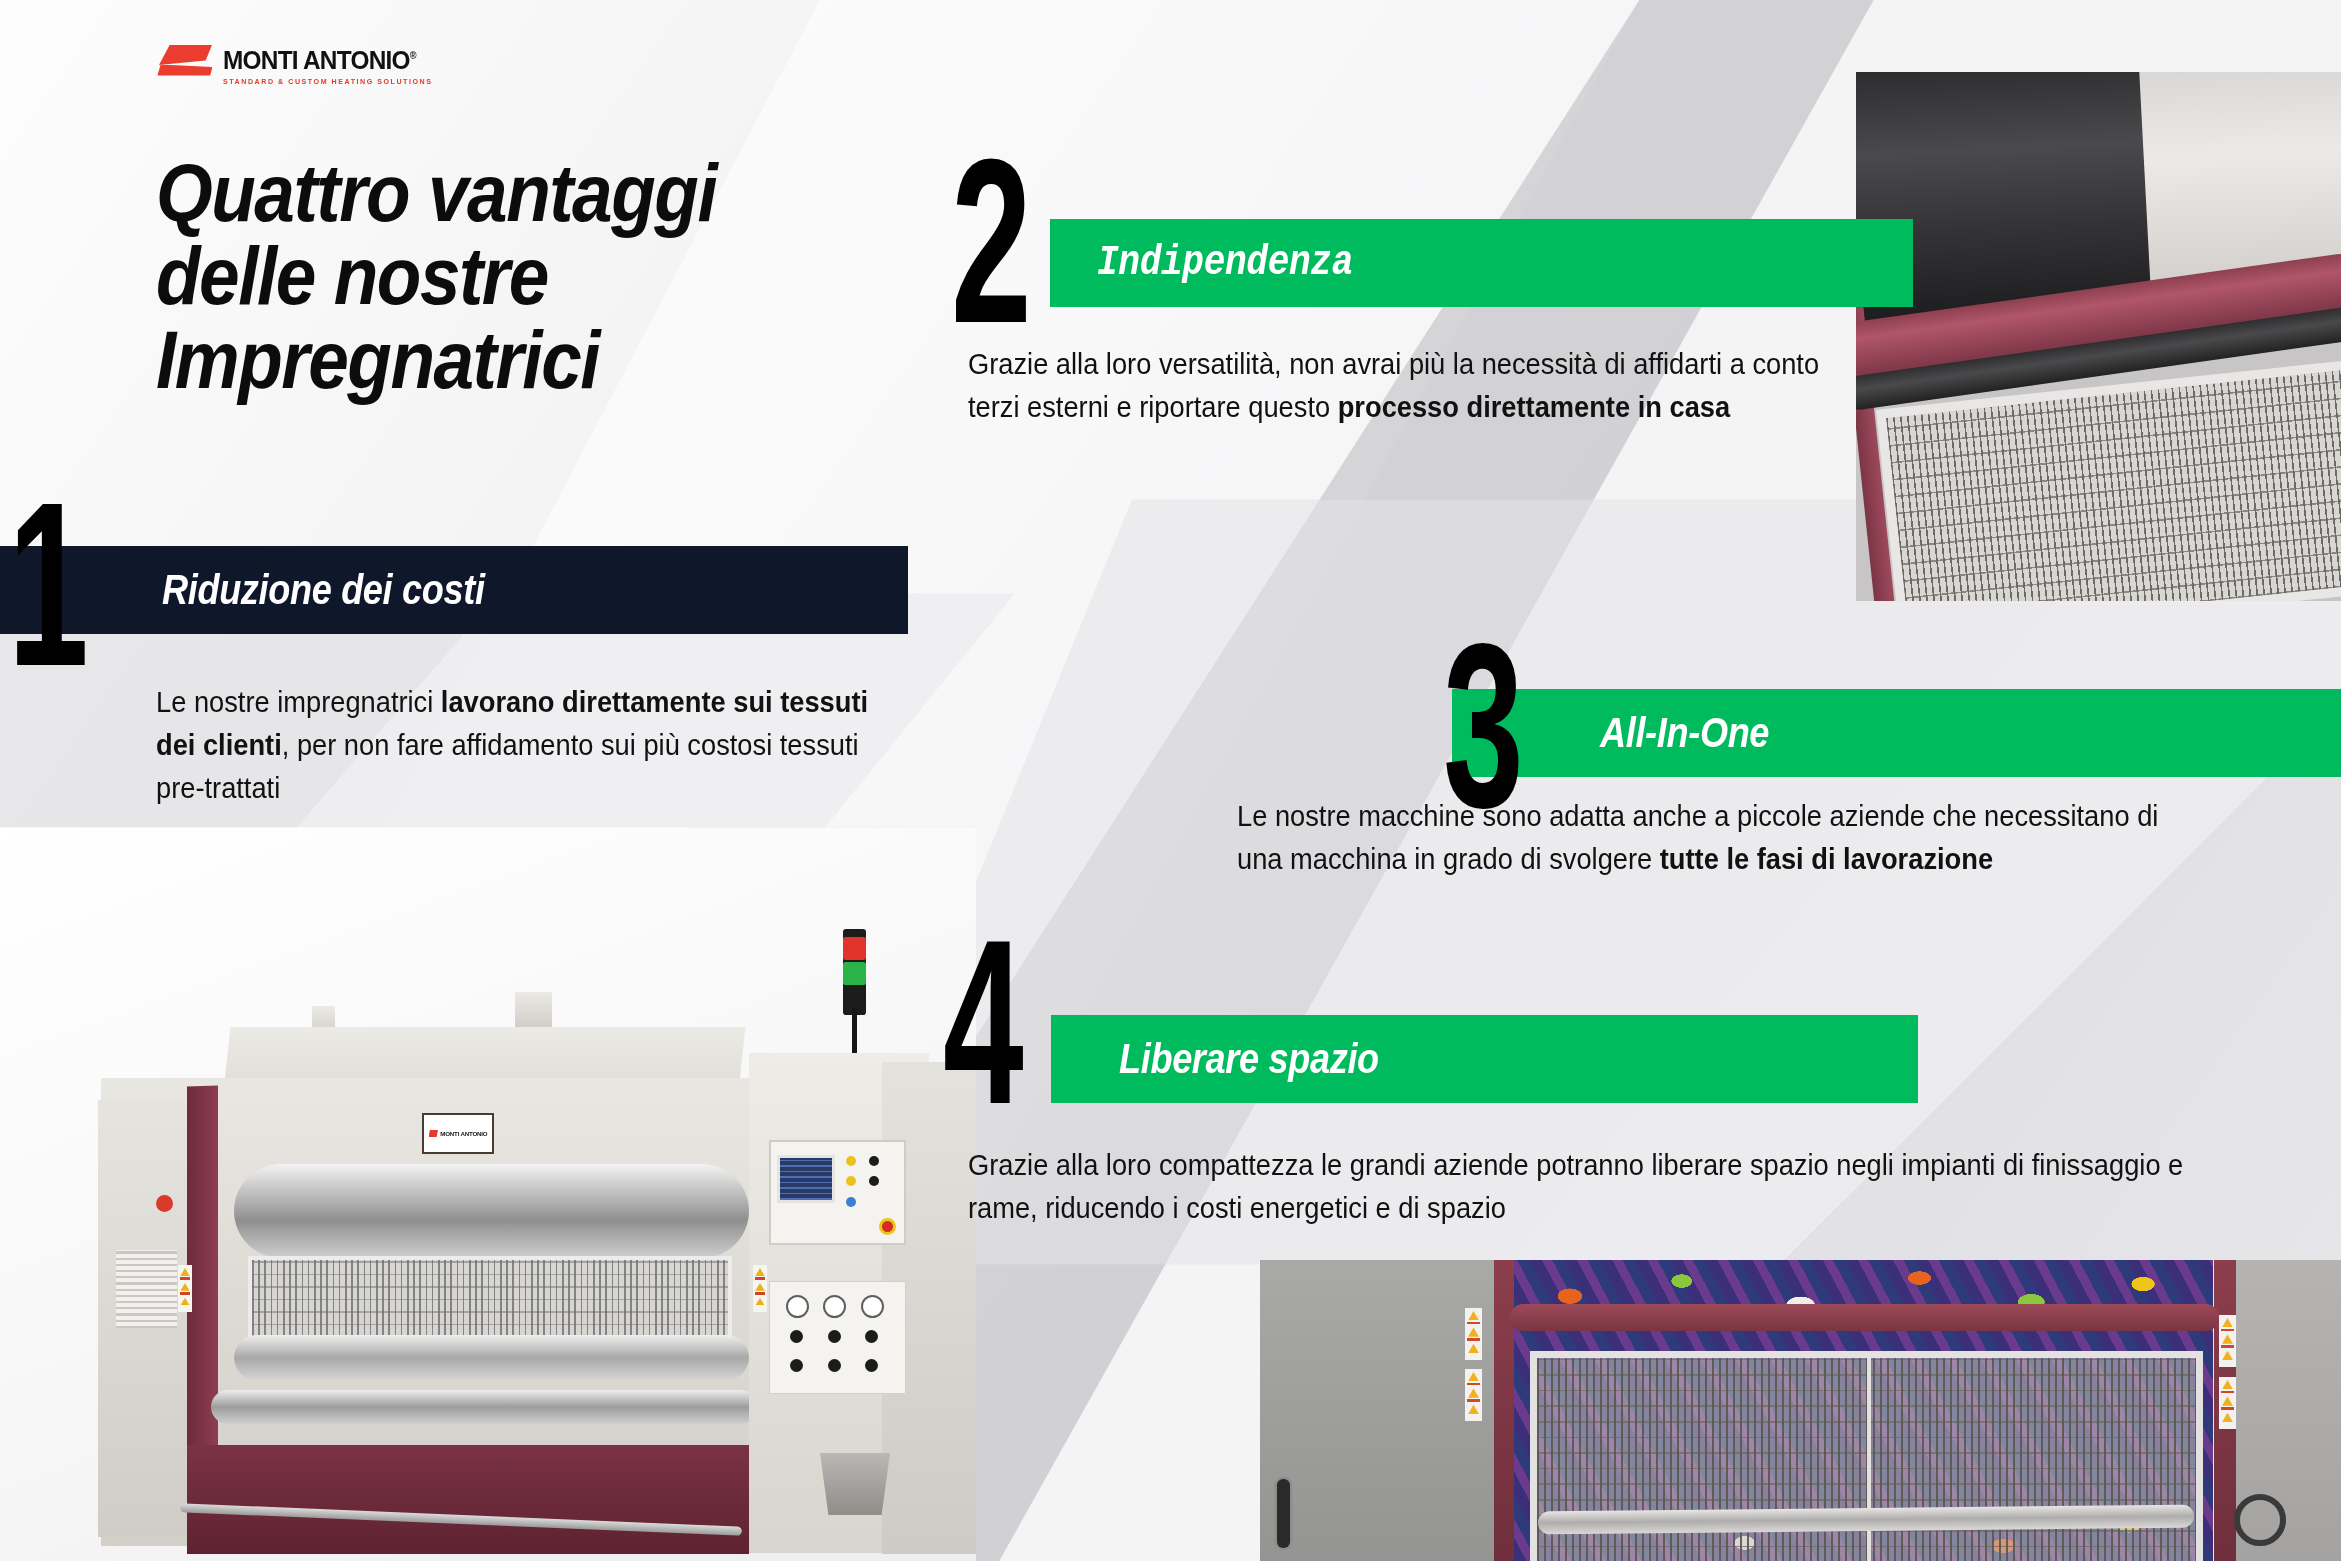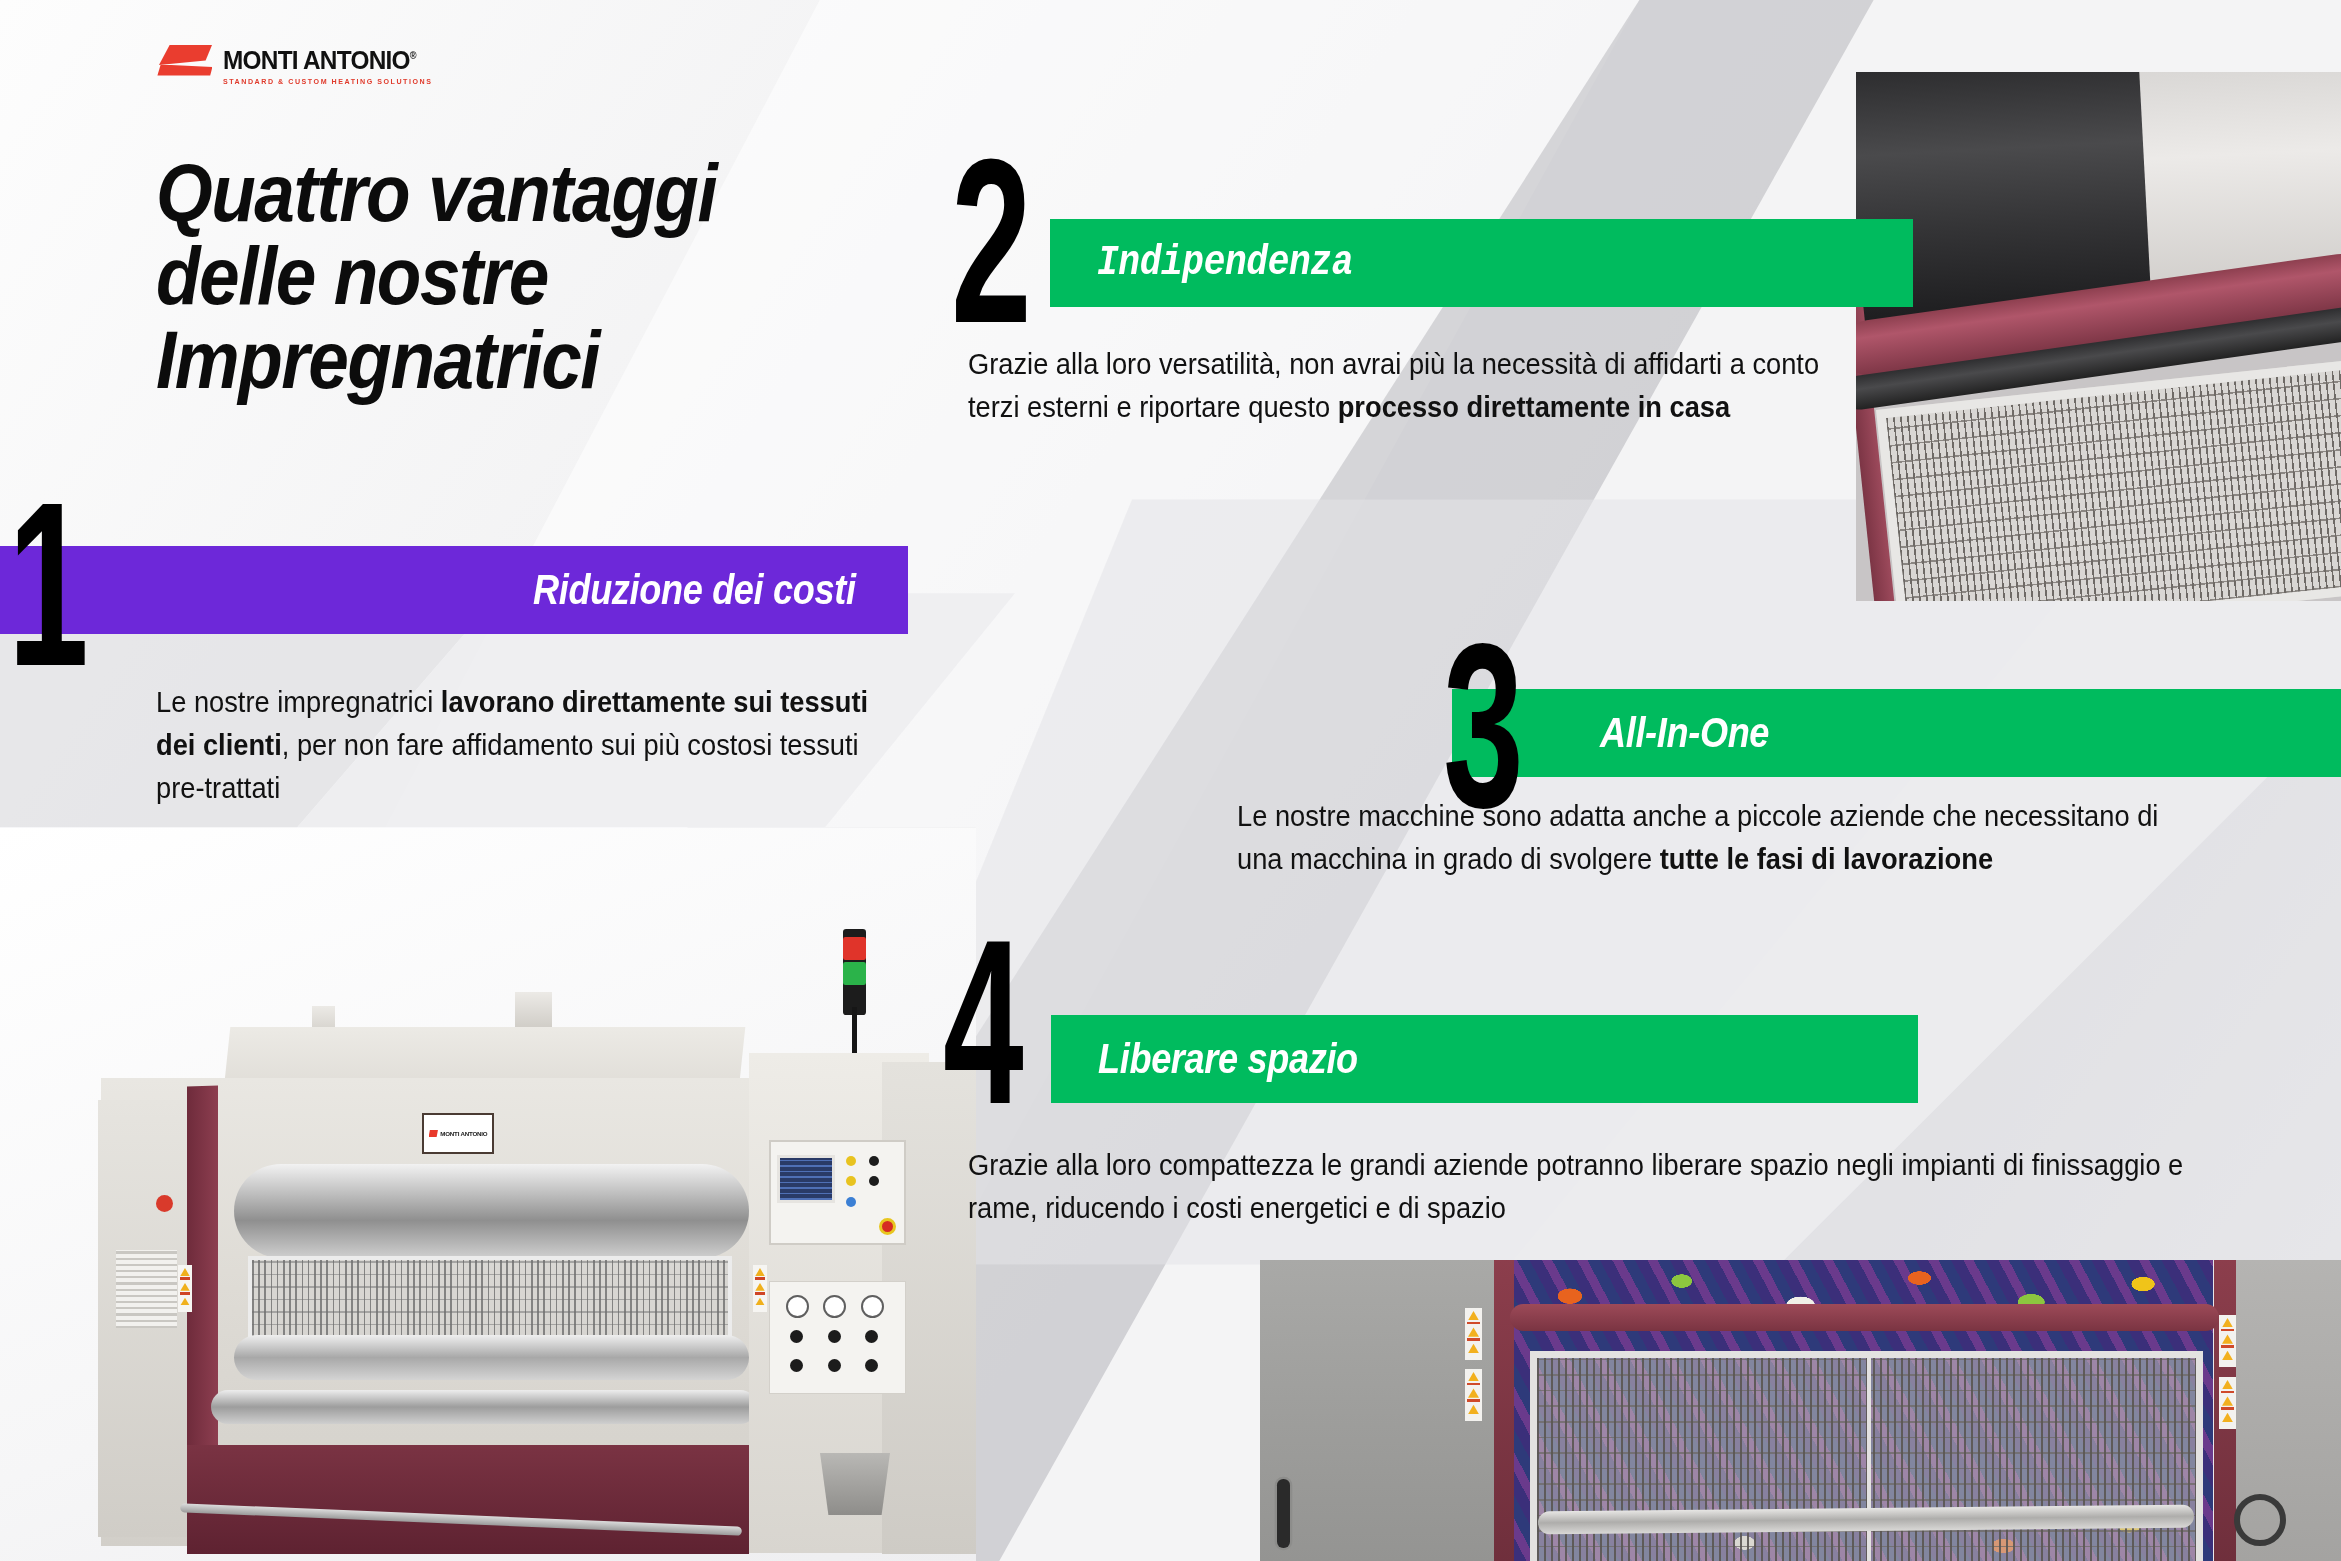--- a/index.html
+++ b/index.html
@@ -201,21 +201,21 @@
   
   #item2 .num   { left:951px; top:150px; }
   #item2 .bar   { left:1050px; top:219px; width:863px; height:88px; padding-left:47px; }
   #item2 .body  { left:968px; top:343px; width:937px; }
   
   #item3 .num   { left:1443px; top:634px; }
   #item3 .bar   { left:1452px; top:689px; width:890px; height:88px; padding-left:148px; }
   #item3 .body  { left:1237px; top:795px; width:1015px; }
   
   #item4 .num   { left:943px; top:931px; }
-  #item4 .bar   { left:1051px; top:1015px; width:867px; height:88px; padding-left:47px; }
+  #item4 .bar   { left:1051px; top:1015px; width:867px; height:88px; padding-left:68px; }
   #item4 .body  { left:968px; top:1144px; width:1296px; }
 </style>
 </head>
 <body>
 
 <div class="bg">
   <svg viewBox="0 0 3000 2000" preserveAspectRatio="none">
     <polygon points="1050,0 2100,0 1000,2000 0,2000" fill="#ffffff" opacity="0.55"></polygon>
     <polygon points="2100,0 3000,0 3000,330 1620,2000 820,2000" fill="#c9c9cd" opacity="0.75"></polygon>
     <polygon points="2400,0 3000,0 3000,900 1900,2000 1280,2000" fill="#f7f7f8" opacity="0.9"></polygon>
@@ -351,21 +351,21 @@
     <div class="txtwrap">
       <div class="name"><span>MONTI ANTONIO</span><sup>®</sup></div>
       <div class="tag">STANDARD &amp; CUSTOM HEATING SOLUTIONS</div>
     </div>
   </div>
 
   <h1 id="headline">Quattro vantaggi delle nostre Impregnatrici</h1>
 
   <div class="item" id="item1">
     <div class="num">1</div>
-    <div class="bar" style="background: #6d28d9; justify-content: flex-end;">
+    <div class="bar" style="background: #0f172a;">
       <span class="bar-label">Riduzione dei costi</span>
     </div>
     <div class="body">Le nostre impregnatrici <b>lavorano direttamente sui tessuti dei clienti</b>, per non fare affidamento sui più costosi tessuti pre-trattati</div>
   </div>
 
   <div class="item" id="item2">
     <div class="num">2</div>
     <div class="bar" style="background: rgb(0, 187, 94); font-family: Liberation Mono, monospace;">
       <span class="bar-label">Indipendenza</span>
     </div>

